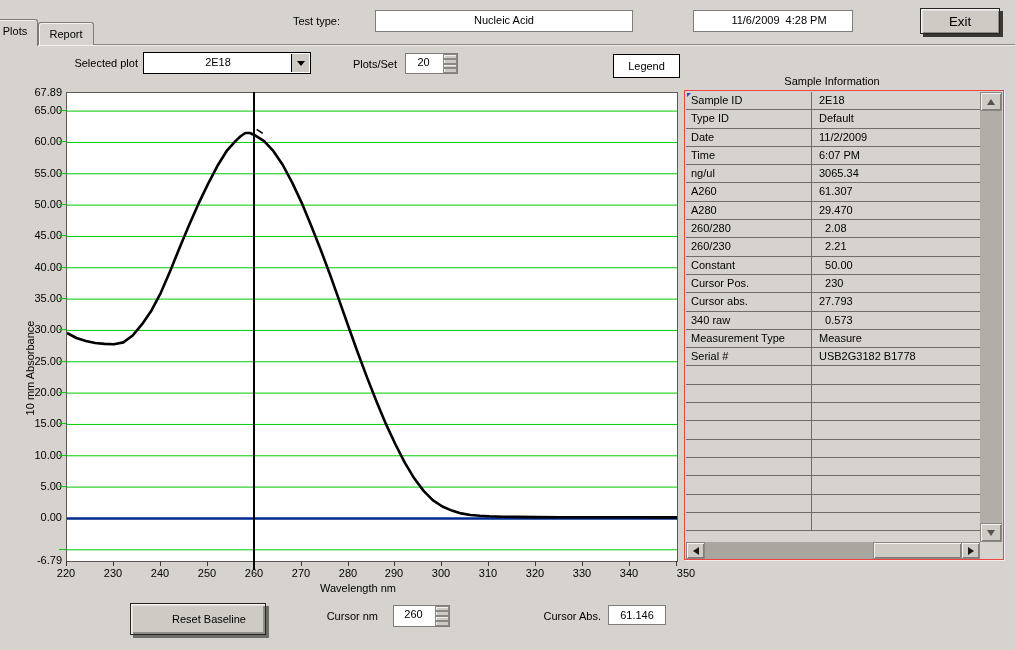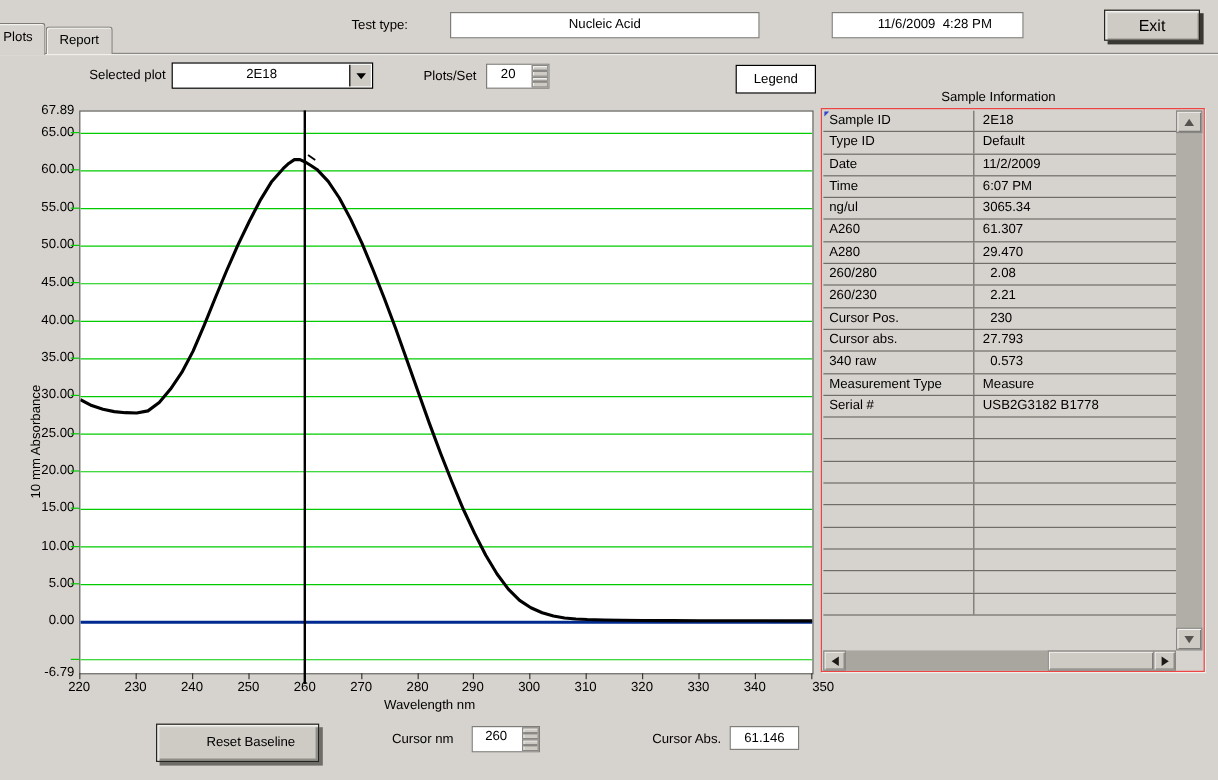--- a/index.html
+++ b/index.html
@@ -225,20 +225,24 @@
         </div>
         <div class="tbl-row">
           <div class="c1">260/280</div>
           <div class="c2">  2.08</div>
         </div>
         <div class="tbl-row">
           <div class="c1">260/230</div>
           <div class="c2">  2.21</div>
         </div>
         <div class="tbl-row">
+          <div class="c1">Constant</div>
+          <div class="c2">  50.00</div>
+        </div>
+        <div class="tbl-row">
           <div class="c1">Cursor Pos.</div>
           <div class="c2">  230</div>
         </div>
         <div class="tbl-row">
           <div class="c1">Cursor abs.</div>
           <div class="c2">27.793</div>
         </div>
         <div class="tbl-row">
           <div class="c1">340 raw</div>
           <div class="c2">  0.573</div>

